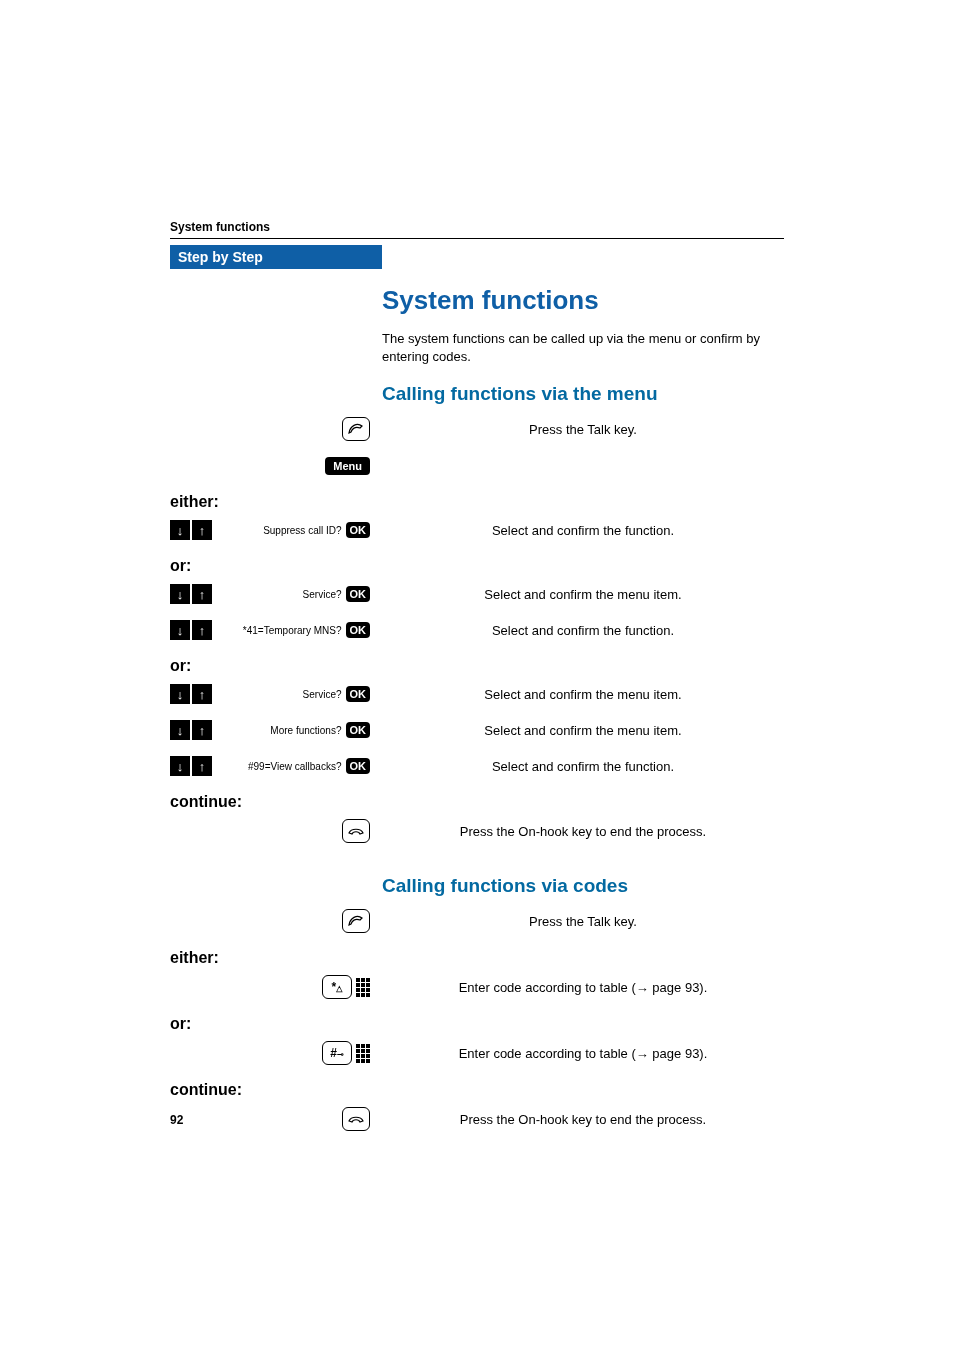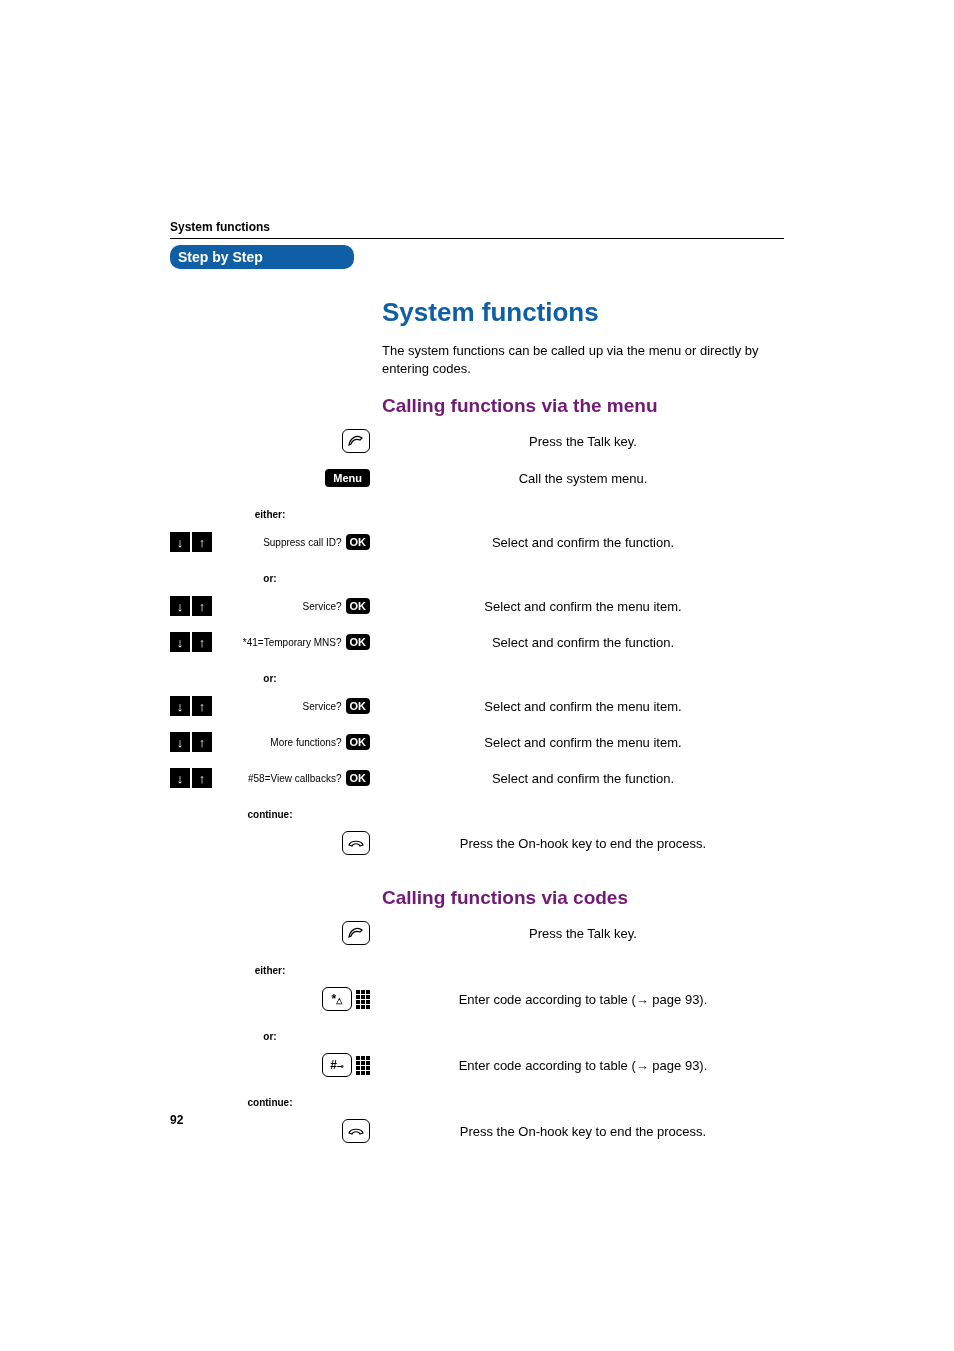--- a/index.html
+++ b/index.html
@@ -28,24 +28,23 @@
     border: none;
     border-top: 1px solid #000;
     margin: 0 0 6px 0;
   }
   .step-header {
     background: #0f5fa6;
     color: #fff;
     font-size: 14px;
     font-weight: bold;
     padding: 4px 8px;
-    width: 184px;
+    width: 212px;
     box-sizing: border-box;
-    margin-bottom: 28px;
-    border-radius: 10px;
+    margin-bottom: 16px;
   }
   .two-col {
     display: flex;
     align-items: flex-start;
   }
   .left-col {
     width: 200px;
     flex: 0 0 200px;
     box-sizing: border-box;
   }
@@ -54,21 +53,21 @@
     box-sizing: border-box;
     padding-left: 12px;
   }
   h1 {
     color: #0f5fa6;
     font-size: 26px;
     font-weight: bold;
     margin: 0 0 14px 0;
   }
   h2 {
-    color: #701a75;
+    color: #0369a1;
     font-size: 19px;
     font-weight: bold;
     margin: 18px 0 12px 0;
   }
   p.body {
     font-size: 13px;
     margin: 0 0 14px 0;
     line-height: 1.35;
   }
   .row {
@@ -122,23 +121,23 @@
   }
   .menu-pill {
     background: #000;
     color: #fff;
     font-size: 11px;
     font-weight: bold;
     padding: 3px 8px;
     border-radius: 4px;
   }
   .cond-label {
-    font-size: 10px;
-    font-weight: bold;
-    text-align: center;
+    font-size: 16px;
+    font-weight: bold;
+    text-align: left;
     width: 100%;
   }
   .phone-key {
     width: 26px;
     height: 22px;
     border: 1.5px solid #000;
     border-radius: 6px;
     display: flex;
     align-items: center;
     justify-content: center;
@@ -185,41 +184,40 @@
 
   <div class="running-header">System functions</div>
   <hr class="hr-line">
 
   <div class="step-header">Step by Step</div>
 
   <div class="two-col">
     <div class="left-col"></div>
     <div class="right-col">
       <h1>System functions</h1>
-      <p class="body">The system functions can be called up via the menu or directly by entering codes.</p>
+      <p class="body">The system functions can be called up via the menu or confirm by entering codes.</p>
       <h2>Calling functions via the menu</h2>
     </div>
   </div>
 
   <div class="row">
     <div class="left-col">
       <div class="phone-key">
         <svg width="16" height="12" viewBox="0 0 16 12">
             <path d="M3 9 C4 6 7 3 12 5 L14 3 C9 -1 2 3 1 10 Z" fill="none" stroke="#000" stroke-width="1.2"></path>
           </svg>
       </div>
     </div>
     <div class="right-col">Press the Talk key.</div>
   </div>
 
   <div class="row">
     <div class="left-col">
       <span class="menu-pill">Menu</span>
     </div>
-    <div class="right-col">Call the system menu.</div>
   </div>
 
   <div class="row" style="margin-bottom:6px;">
     <div class="left-col">
         <span class="cond-label">either:</span>
       </div>
     <div class="right-col"></div>
   </div>
 
   <div class="row">
@@ -306,21 +304,21 @@
     <div class="right-col">Select and confirm the menu item.</div>
   </div>
 
   <div class="row">
     <div class="left-col">
       <div class="key-arrow-pair">
         <div class="key-sq arrow-down"></div>
         <div class="key-sq arrow-up"></div>
       </div>
       <div class="menu-text-slot">
-          <span class="menu-label">#58=View callbacks?</span>
+          <span class="menu-label">#99=View callbacks?</span>
         </div>
       <span class="ok-pill">OK</span>
     </div>
     <div class="right-col">Select and confirm the function.</div>
   </div>
 
   <div class="row" style="margin-bottom:6px;">
     <div class="left-col">
         <span class="cond-label">continue:</span>
       </div>

